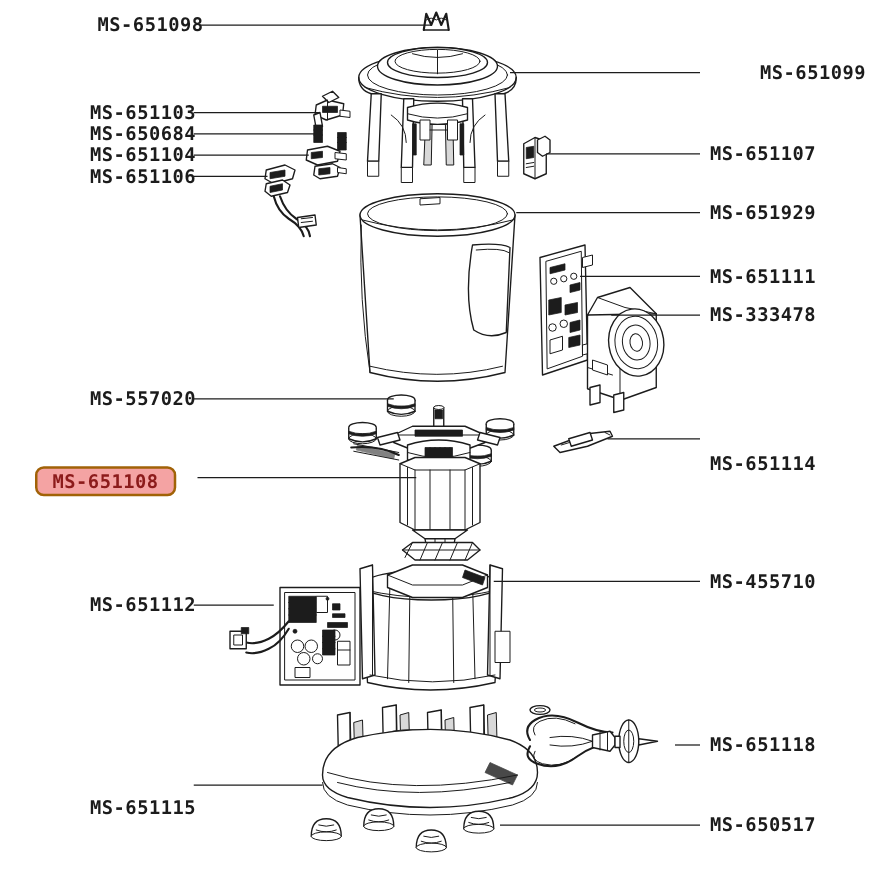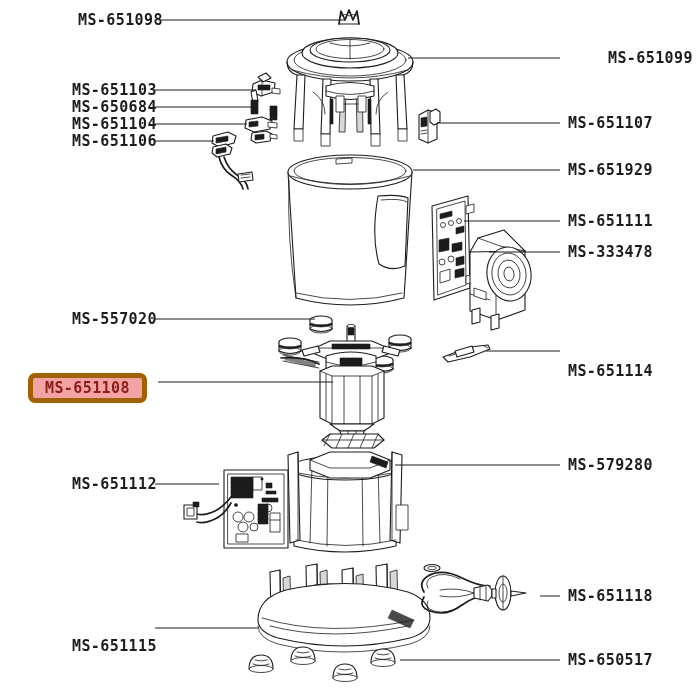--- a/index.html
+++ b/index.html
@@ -47,21 +47,21 @@
   }
   .callout.left-side {
     text-align: right;
   }
   .callout-text {
     display: inline-block;
     padding: 0;
   }
   .callout.highlighted .callout-text {
     background: #f4a3a3;
-    border: 5px solid #a16207;
+    border: 2px solid #a16207;
     border-radius: 7px;
     color: #8c1b1b;
     padding: 3px 12px 3px 12px;
   }
 </style>
 </head>
 <body>
 
 <div id="diagram-root">
 
@@ -457,18 +457,18 @@
       <div class="callout left-side" style="left: 72px; top: 312px;"><span class="callout-text">MS-557020</span></div>
       <div class="callout left-side highlighted" style="left: 28px; top: 373px;"><span class="callout-text">MS-651108</span></div>
       <div class="callout left-side" style="left: 72px; top: 477px;"><span class="callout-text">MS-651112</span></div>
       <div class="callout left-side" style="left: 72px; top: 639px;"><span class="callout-text">MS-651115</span></div>
       <div class="callout right-side" style="left: 568px; top: 51px; padding-left: 40px;"><span class="callout-text">MS-651099</span></div>
       <div class="callout right-side" style="left: 568px; top: 116px;"><span class="callout-text">MS-651107</span></div>
       <div class="callout right-side" style="left: 568px; top: 163px;"><span class="callout-text">MS-651929</span></div>
       <div class="callout right-side" style="left: 568px; top: 214px;"><span class="callout-text">MS-651111</span></div>
       <div class="callout right-side" style="left: 568px; top: 245px;"><span class="callout-text">MS-333478</span></div>
       <div class="callout right-side" style="left: 568px; top: 364px;"><span class="callout-text">MS-651114</span></div>
-      <div class="callout right-side" style="left: 568px; top: 458px;"><span class="callout-text">MS-579280</span></div>
+      <div class="callout right-side" style="left: 568px; top: 458px;"><span class="callout-text">MS-455710</span></div>
       <div class="callout right-side" style="left: 568px; top: 589px;"><span class="callout-text">MS-651118</span></div>
       <div class="callout right-side" style="left: 568px; top: 653px;"><span class="callout-text">MS-650517</span></div>
     </div>
 
 </div>
 
 </body></html>

